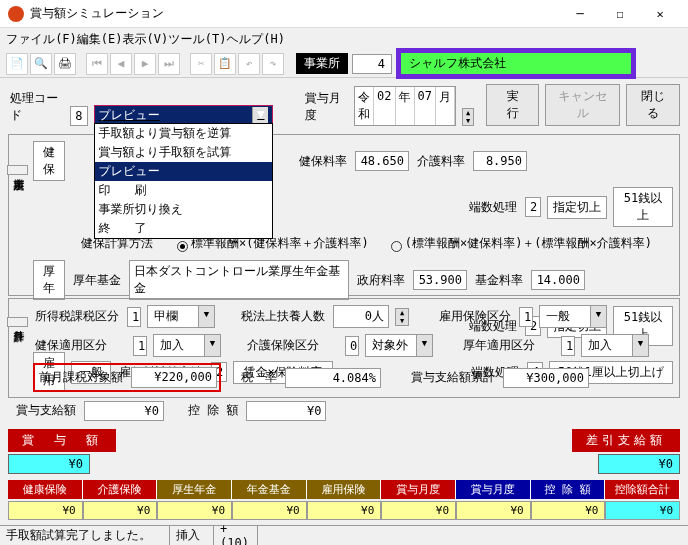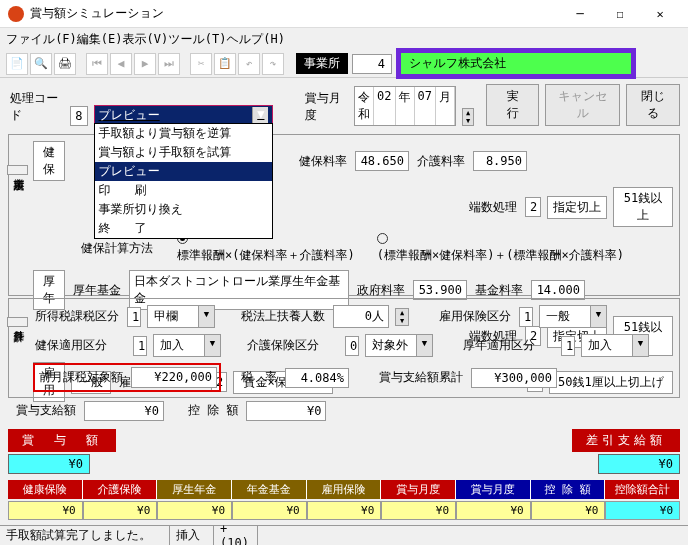--- a/index.html
+++ b/index.html
@@ -27,21 +27,21 @@
 .dd-item.sel { background: #0a246a; color: #fff; }
 .era-box { display: flex; border: 1px solid #999; }
 .era-part { background: #fff; padding: 2px 3px; border-right: 1px solid #ccc; }
 .btn { border: 1px solid #999; background: #e8e8e8; padding: 3px 10px; }
 .btn.disabled { color: #999; }
 .panel { margin: 2px 8px; border: 1px solid #999; padding: 6px; position: relative; }
 .vlabel { position: absolute; left: -2px; top: 30px; background: #f0f0f0; writing-mode: vertical-rl; padding: 4px 2px; font-size: 11px; border: 1px solid #999; }
 .prow { display: flex; align-items: center; gap: 6px; margin-bottom: 6px; padding-left: 18px; }
 .prow.just-end { justify-content: flex-end; }
 .flabel { padding: 2px 2px; }
-.radio { display: inline-flex; align-items: flex-start; gap: 3px; flex-direction: column; }
+.radio { display: inline-flex; align-items: flex-end; gap: 3px; }
 .radio-dot { width: 11px; height: 11px; border: 1px solid #333; border-radius: 50%; display: inline-block; position: relative; }
 .radio-dot.checked::after { content: ''; position: absolute; top: 2px; left: 2px; width: 5px; height: 5px; background: #000; border-radius: 50%; }
 .combo { display: inline-flex; border: 1px solid #999; background: #fff; }
 .combo-val { padding: 2px 6px; min-width: 50px; }
 .combo-arr { width: 16px; background: #e0e0e0; border-left: 1px solid #999; text-align: center; font-size: 9px; line-height: 16px; }
 .redbox { border: 2px solid #d00; }
 .bottom-labels { display: flex; padding: 2px 8px; gap: 0; margin-top: 4px; }
 .blabel { flex: 1; text-align: center; padding: 2px; color: #fff; font-size: 11px; border-right: 1px solid #fff; }
 .bvals { display: flex; padding: 0 8px; gap: 0; }
 .bval { flex: 1; text-align: right; padding: 2px 6px; background: #ffff99; border: 1px solid #999; font-size: 11px; }
@@ -239,21 +239,21 @@
         <span class="combo-arr">▼</span>
       </div>
   </div>
   <div class="prow">
     <span class="redbox" style="display:inline-flex;padding:2px;gap:6px">
       <span class="flabel">前月課税対象額</span>
       <span class="input-box" style="width:86px">¥220,000</span>
     </span>
     <span style="width:6px"></span>
     <span class="flabel">税　率</span>
-    <span class="input-box" style="width:64px">4.084%</span>
+    <span class="input-box" style="width:96px">4.084%</span>
     <span style="width:16px"></span>
     <span class="flabel">賞与支給額累計</span>
     <span class="input-box" style="width:86px">¥300,000</span>
   </div>
 </div>
 
 <div class="prow" style="padding-left:14px">
   <span class="flabel">賞与支給額</span>
   <span class="input-box" style="width:80px">¥0</span>
   <span style="width:10px"></span>

